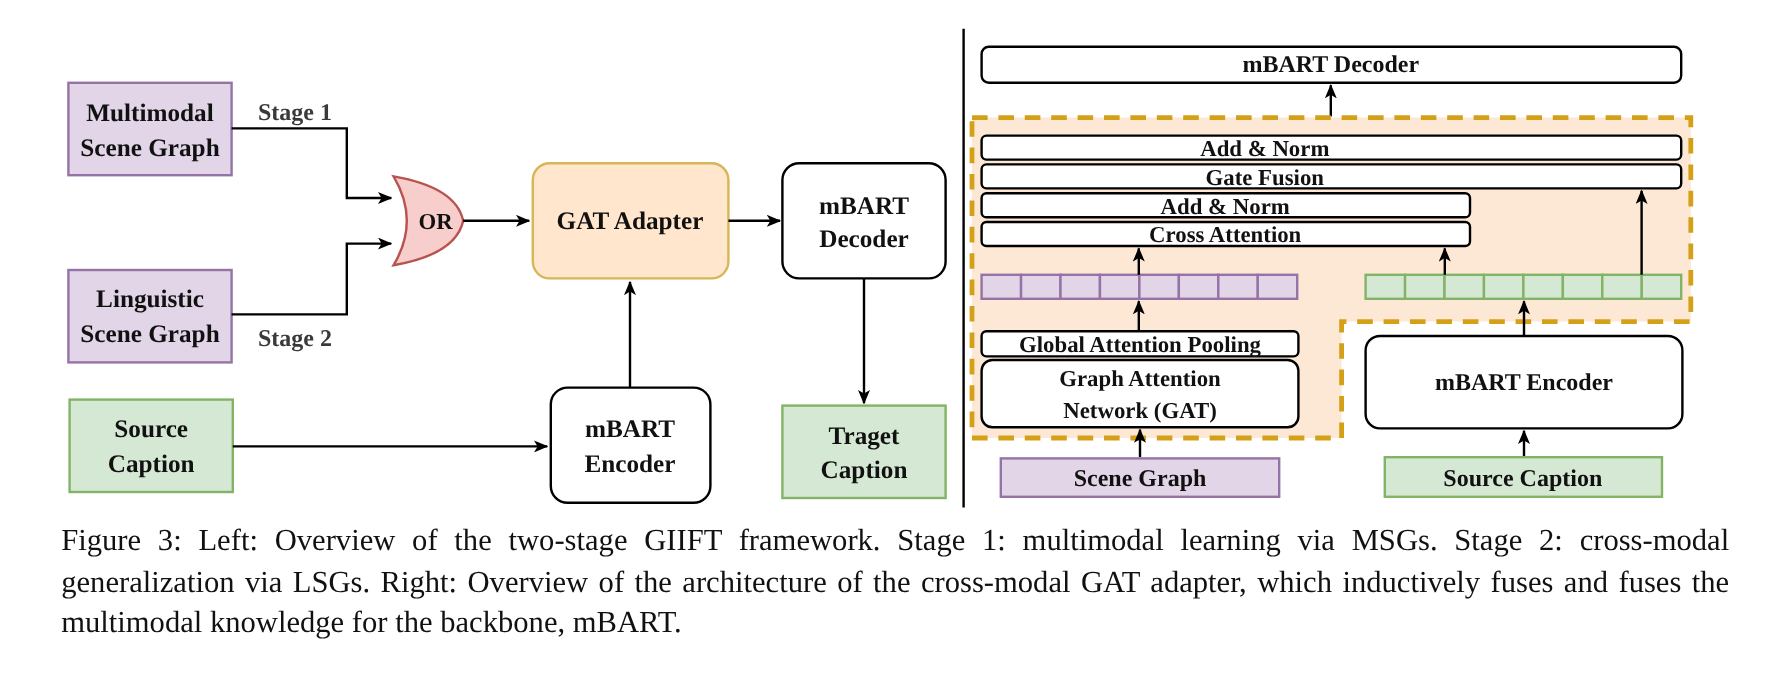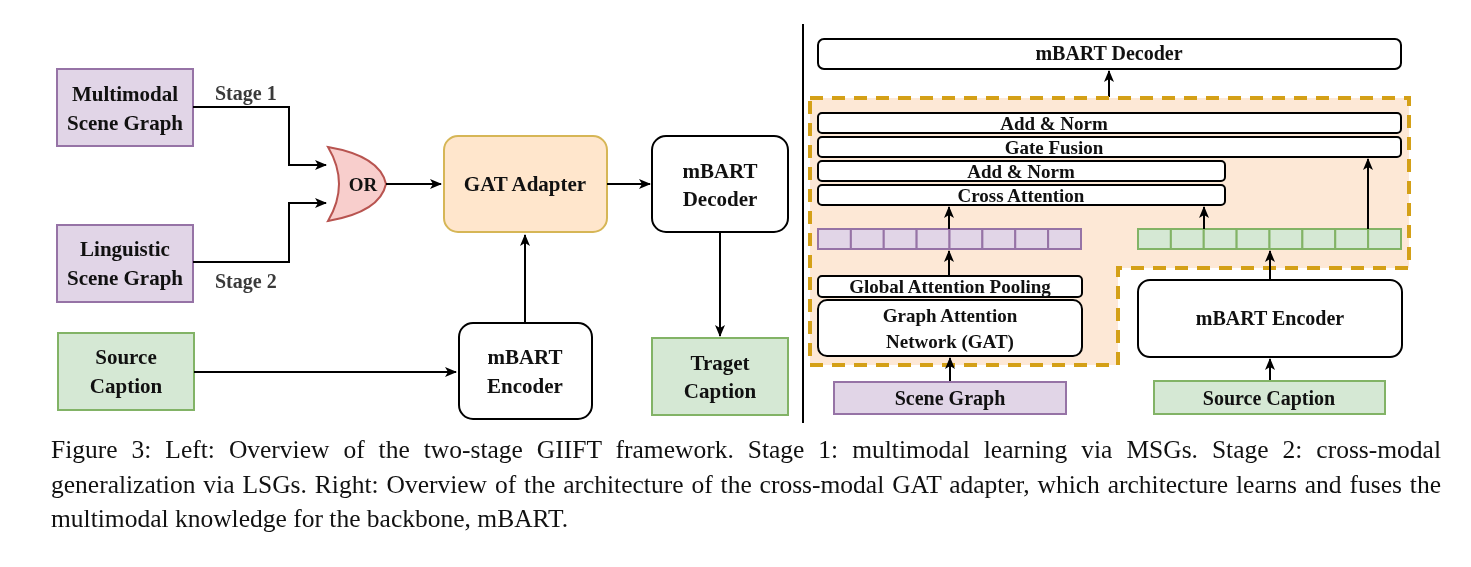--- a/index.html
+++ b/index.html
@@ -162,13 +162,13 @@
     </g>
     <path d="M1270,381 V359" fill="none" stroke="#000" stroke-width="2" marker-end="url(#arr)"></path>
 
     <g>
       <rect x="1154" y="381" width="231" height="33" fill="#d5e8d4" stroke="#82b366" stroke-width="2"></rect>
       <text class="lbl" x="1269" y="405" font-size="20" text-anchor="middle">Source Caption</text>
     </g>
   </g>
 </svg>
 
-<div id="caption">Figure 3: Left: Overview of the two-stage GIIFT framework. Stage 1: multimodal learning via MSGs. Stage 2: cross-modal generalization via LSGs. Right: Overview of the architecture of the cross-modal GAT adapter, which architecture learns and fuses the multimodal knowledge for the backbone, mBART.</div>
+<div id="caption">Figure 3: Left: Overview of the two-stage GIIFT framework. Stage 1: multimodal learning via MSGs. Stage 2: cross-modal generalization via LSGs. Right: Overview of the architecture of the cross-modal GAT adapter, which inductively fuses and fuses the multimodal knowledge for the backbone, mBART.</div>
 
 </body></html>

